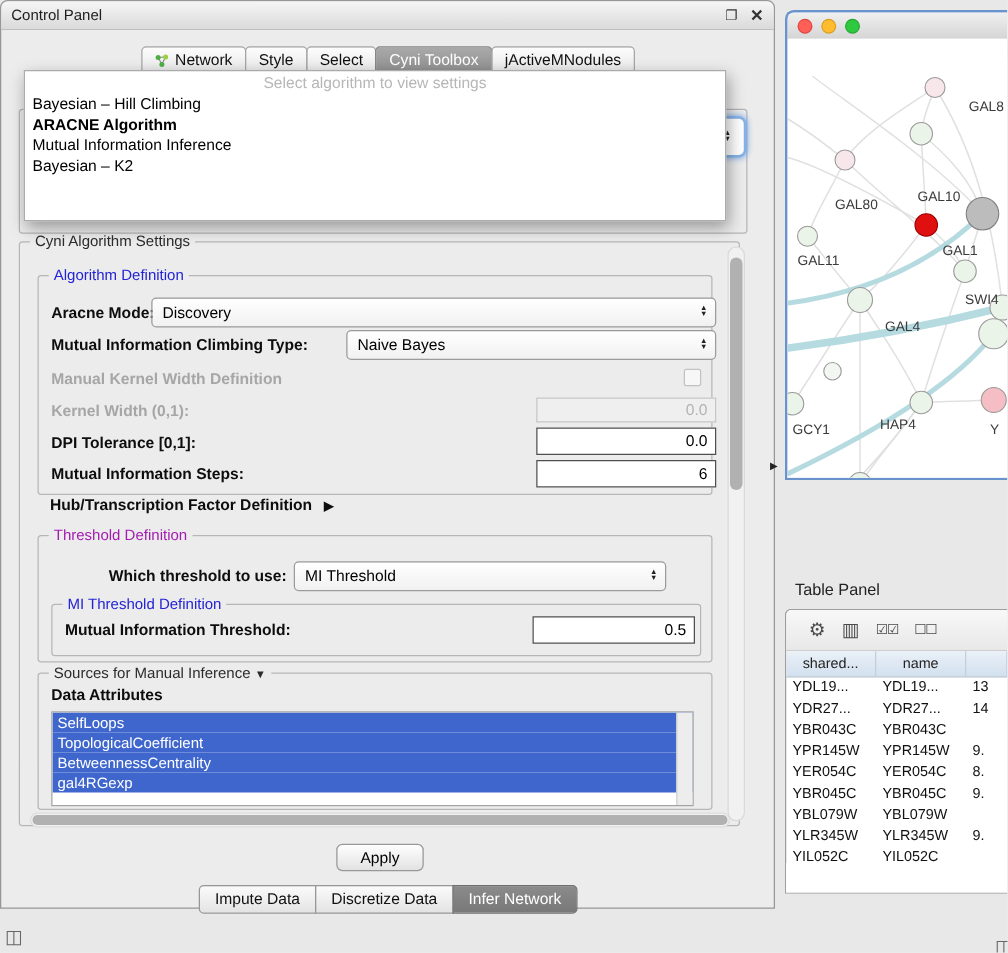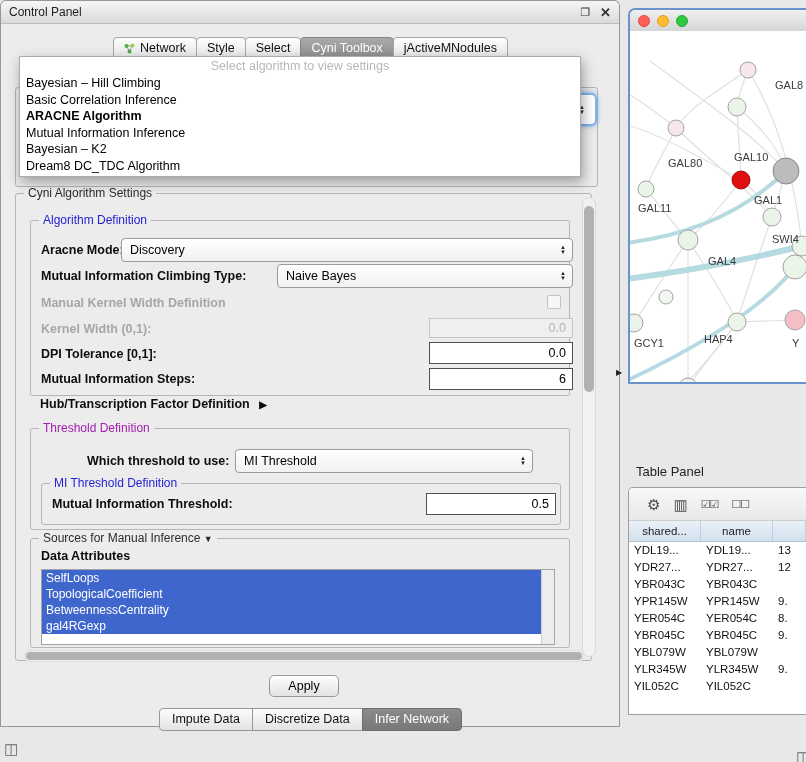--- a/index.html
+++ b/index.html
@@ -193,25 +193,23 @@
   <div id="combo-fragment">
     <span class="arrows">
       <i>▲</i>
       <i>▼</i>
     </span>
   </div>
 
   <div id="algo-popup">
     <div class="popup-prompt">Select algorithm to view settings</div>
     <div class="popup-item">Bayesian – Hill Climbing</div>
-    <div class="popup-item">Basic Correlation Inference</div>
     <div class="popup-item selected">ARACNE Algorithm</div>
     <div class="popup-item">Mutual Information Inference</div>
     <div class="popup-item">Bayesian – K2</div>
-    <div class="popup-item">Dream8 DC_TDC Algorithm</div>
   </div>
 
   <div class="group" id="settings-group" style="left:14px;top:192px;width:577px;height:468px;">
     <span class="legend">Cyni Algorithm Settings</span>
 
     <div class="group" style="left:14px;top:26px;width:540px;height:176px;">
       <span class="legend blue">Algorithm Definition</span>
 
       <span class="lbl" style="left:10px;top:22px;">Aracne Mode:</span>
       <div class="combo" style="left:90px;top:17px;width:452px;gap:16px;">
@@ -412,21 +410,21 @@
   </div>
   <div>
     <div class="trow">
       <span class="td c1">YDL19...</span>
       <span class="td c2">YDL19...</span>
       <span class="td c3">13</span>
     </div>
     <div class="trow">
       <span class="td c1">YDR27...</span>
       <span class="td c2">YDR27...</span>
-      <span class="td c3">12</span>
+      <span class="td c3">14</span>
     </div>
     <div class="trow">
       <span class="td c1">YBR043C</span>
       <span class="td c2">YBR043C</span>
       <span class="td c3"></span>
     </div>
     <div class="trow">
       <span class="td c1">YPR145W</span>
       <span class="td c2">YPR145W</span>
       <span class="td c3">9.</span>

